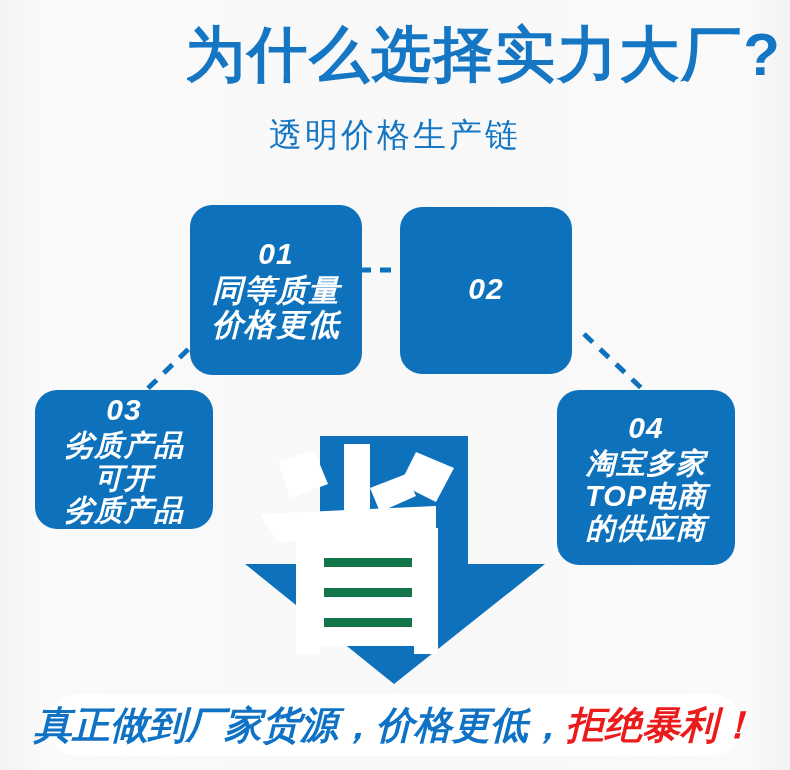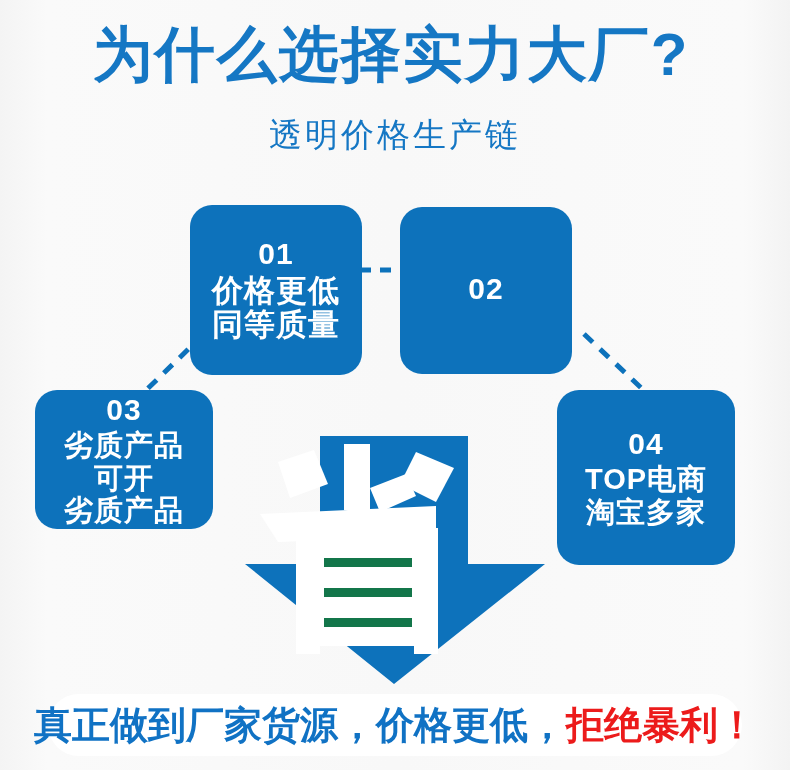--- a/index.html
+++ b/index.html
@@ -20,21 +20,21 @@
     background: linear-gradient(to right, #f4f4f4 0%, #fafafa 6%, #f8f8f8 50%, #fafafa 94%, #f3f3f3 100%);
     overflow: hidden;
   }
 
   
   .title {
     position: absolute;
     left: 0;
     top: 22px;
     width: 782px;
-    text-align: center;
+    text-align: right;
     font-size: 60px;
     font-weight: bold;
     letter-spacing: 2px;
     color: #1577c4;
     line-height: 1.1;
     white-space: nowrap;
   }
   .subtitle {
     position: absolute;
     left: 0;
@@ -54,20 +54,21 @@
     position: absolute;
     background: #0d72bb;
     border-radius: 22px;
     color: #ffffff;
     text-align: center;
     box-sizing: border-box;
     display: flex;
     flex-direction: column;
     align-items: center;
     justify-content: center;
+    font-style: italic;
   }
   .box .num {
     font-size: 30px;
     font-weight: bold;
     letter-spacing: 1px;
     line-height: 1.15;
     margin-bottom: 2px;
   }
   .box .ln {
     font-size: 31px;
@@ -116,20 +117,21 @@
     position: absolute;
     left: 0;
     top: 700px;
     width: 790px;
     text-align: center;
     font-size: 38px;
     font-weight: bold;
     letter-spacing: 0px;
     line-height: 50px;
     white-space: nowrap;
+    font-style: italic;
   }
   #banner-text .blue { color: #1072c4; }
   #banner-text .red  { color: #ec1b1b; }
 </style>
 </head>
 <body>
 
 <div id="poster">
 
   <div class="title">为什么选择实力大厂?</div>
@@ -143,39 +145,40 @@
   <svg class="connector" id="conn-left" viewBox="0 0 76 74">
     <line x1="72" y1="4" x2="4" y2="70" stroke="#0d72bb" stroke-width="5" stroke-dasharray="12 10" stroke-linecap="butt"></line>
   </svg>
 
   <svg class="connector" id="conn-right" viewBox="0 0 80 74">
     <line x1="4" y1="4" x2="74" y2="70" stroke="#0d72bb" stroke-width="5" stroke-dasharray="12 10" stroke-linecap="butt"></line>
   </svg>
 
   <div class="box" id="box01">
     <div class="num">01</div>
+    <div class="ln">同等质量</div>
     <div class="ln">价格更低</div>
-    <div class="ln">同等质量</div>
   </div>
 
   <div class="box" id="box02">
     <div class="num">02</div>
   </div>
 
   <div class="box" id="box03">
     <div class="num">03</div>
     <div class="ln">劣质产品</div>
     <div class="ln">可开</div>
     <div class="ln">劣质产品</div>
   </div>
 
   <div class="box" id="box04">
     <div class="num">04</div>
+    <div class="ln">淘宝多家</div>
     <div class="ln">TOP电商</div>
-    <div class="ln">淘宝多家</div>
+    <div class="ln">的供应商</div>
   </div>
 
   <svg id="arrow" viewBox="0 0 310 250">
 
     <path d="M 80 0 L 228 0 L 228 128 L 305 128 L 154 248 L 5 128 L 80 128 Z" fill="#0d72bb"></path>
 
     <g fill="#ffffff">
 
       <polygon points="38,26 74,14 88,48 50,62"></polygon>
 

